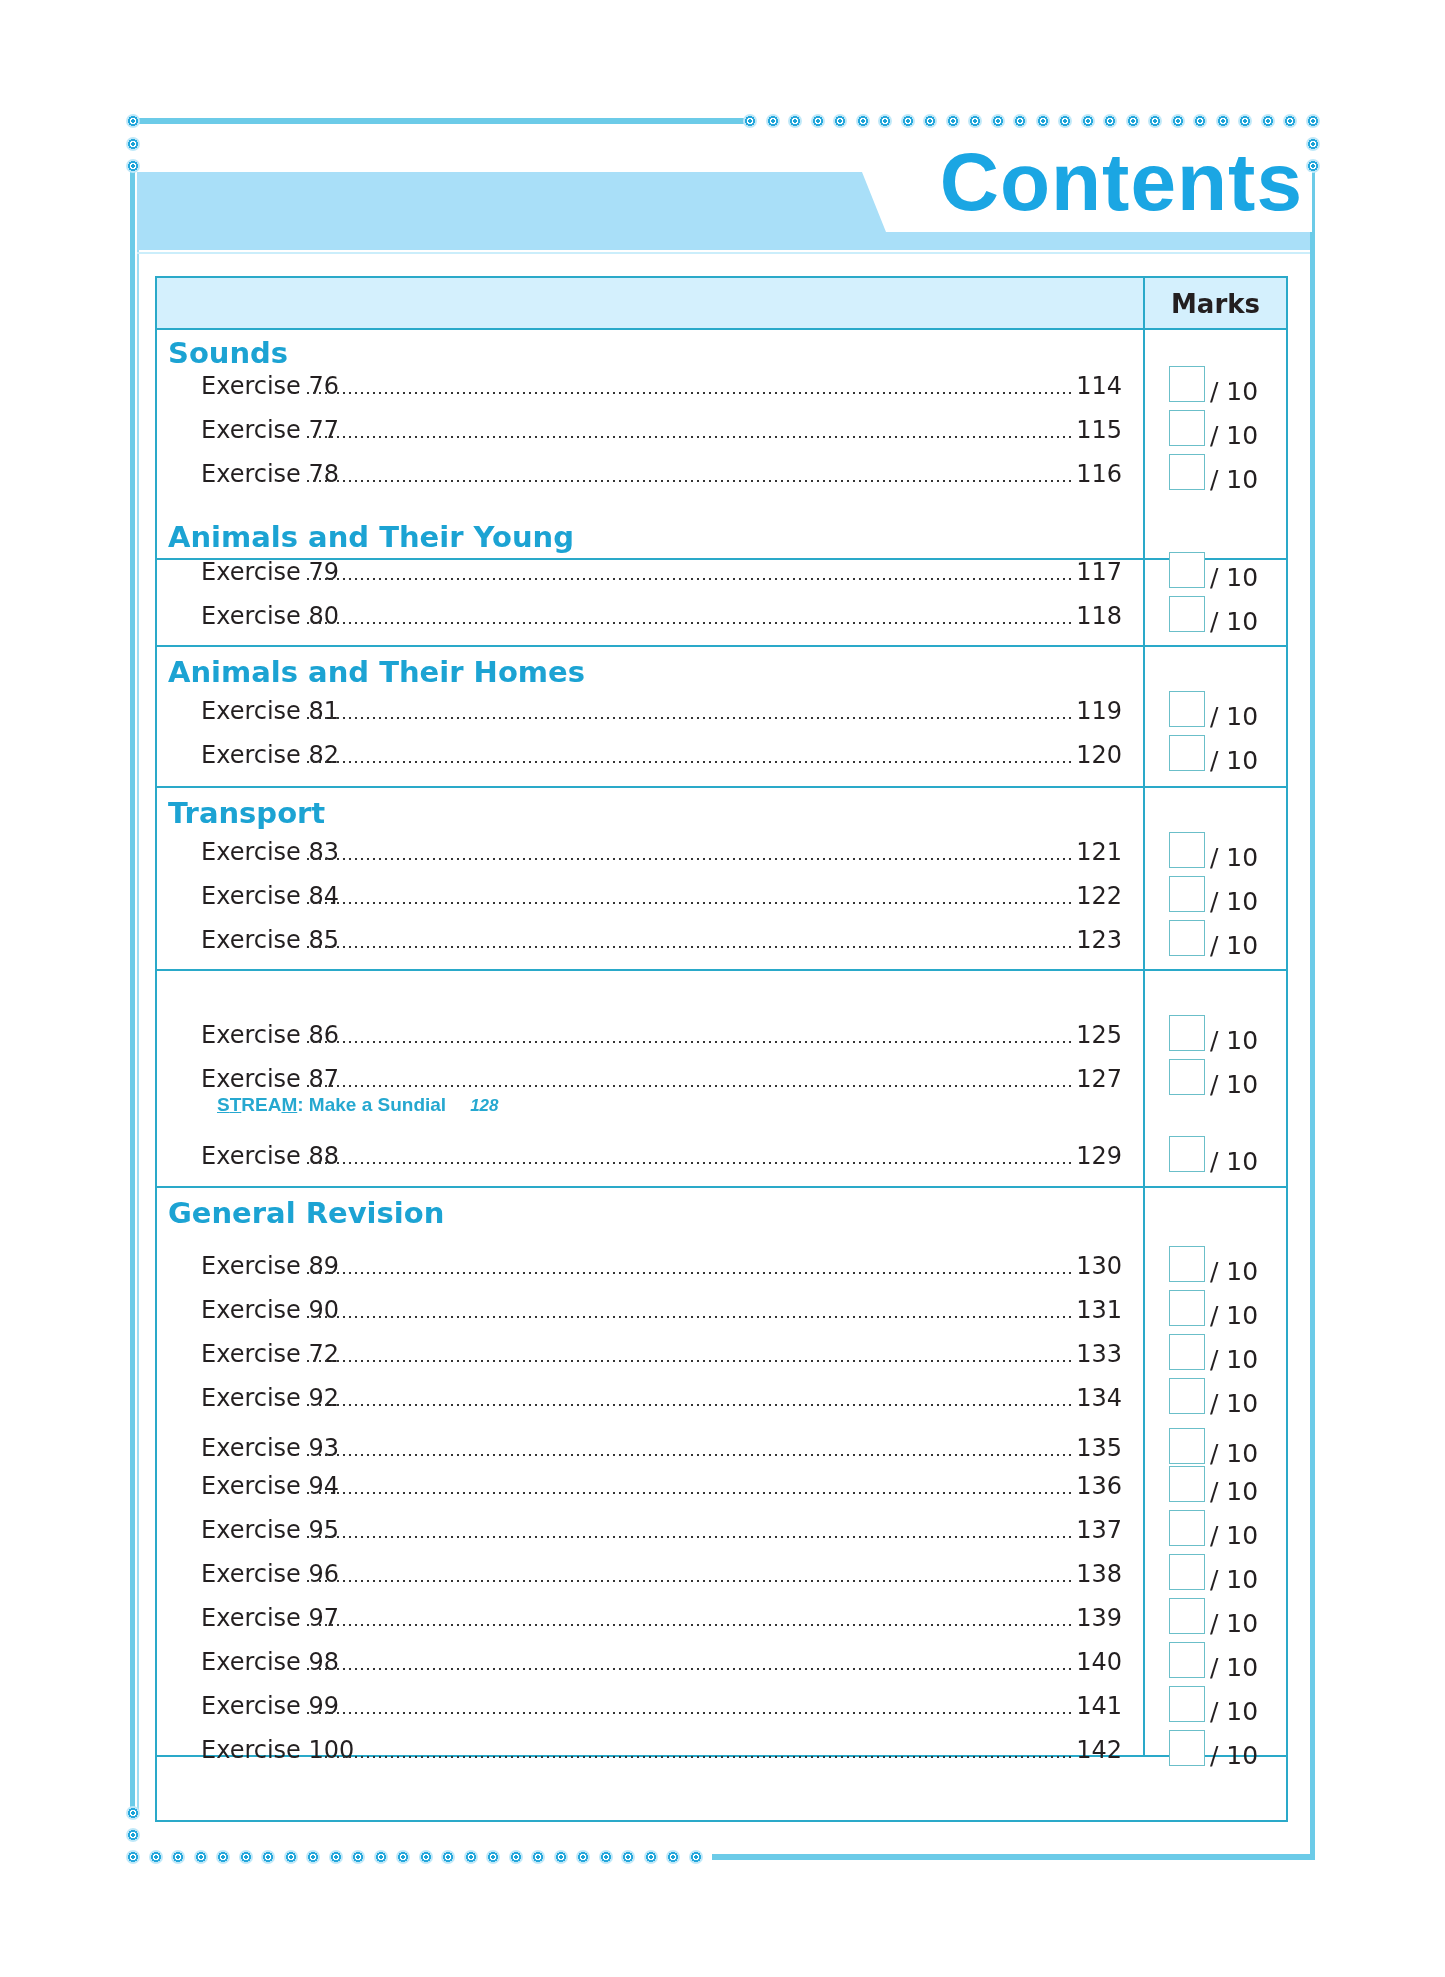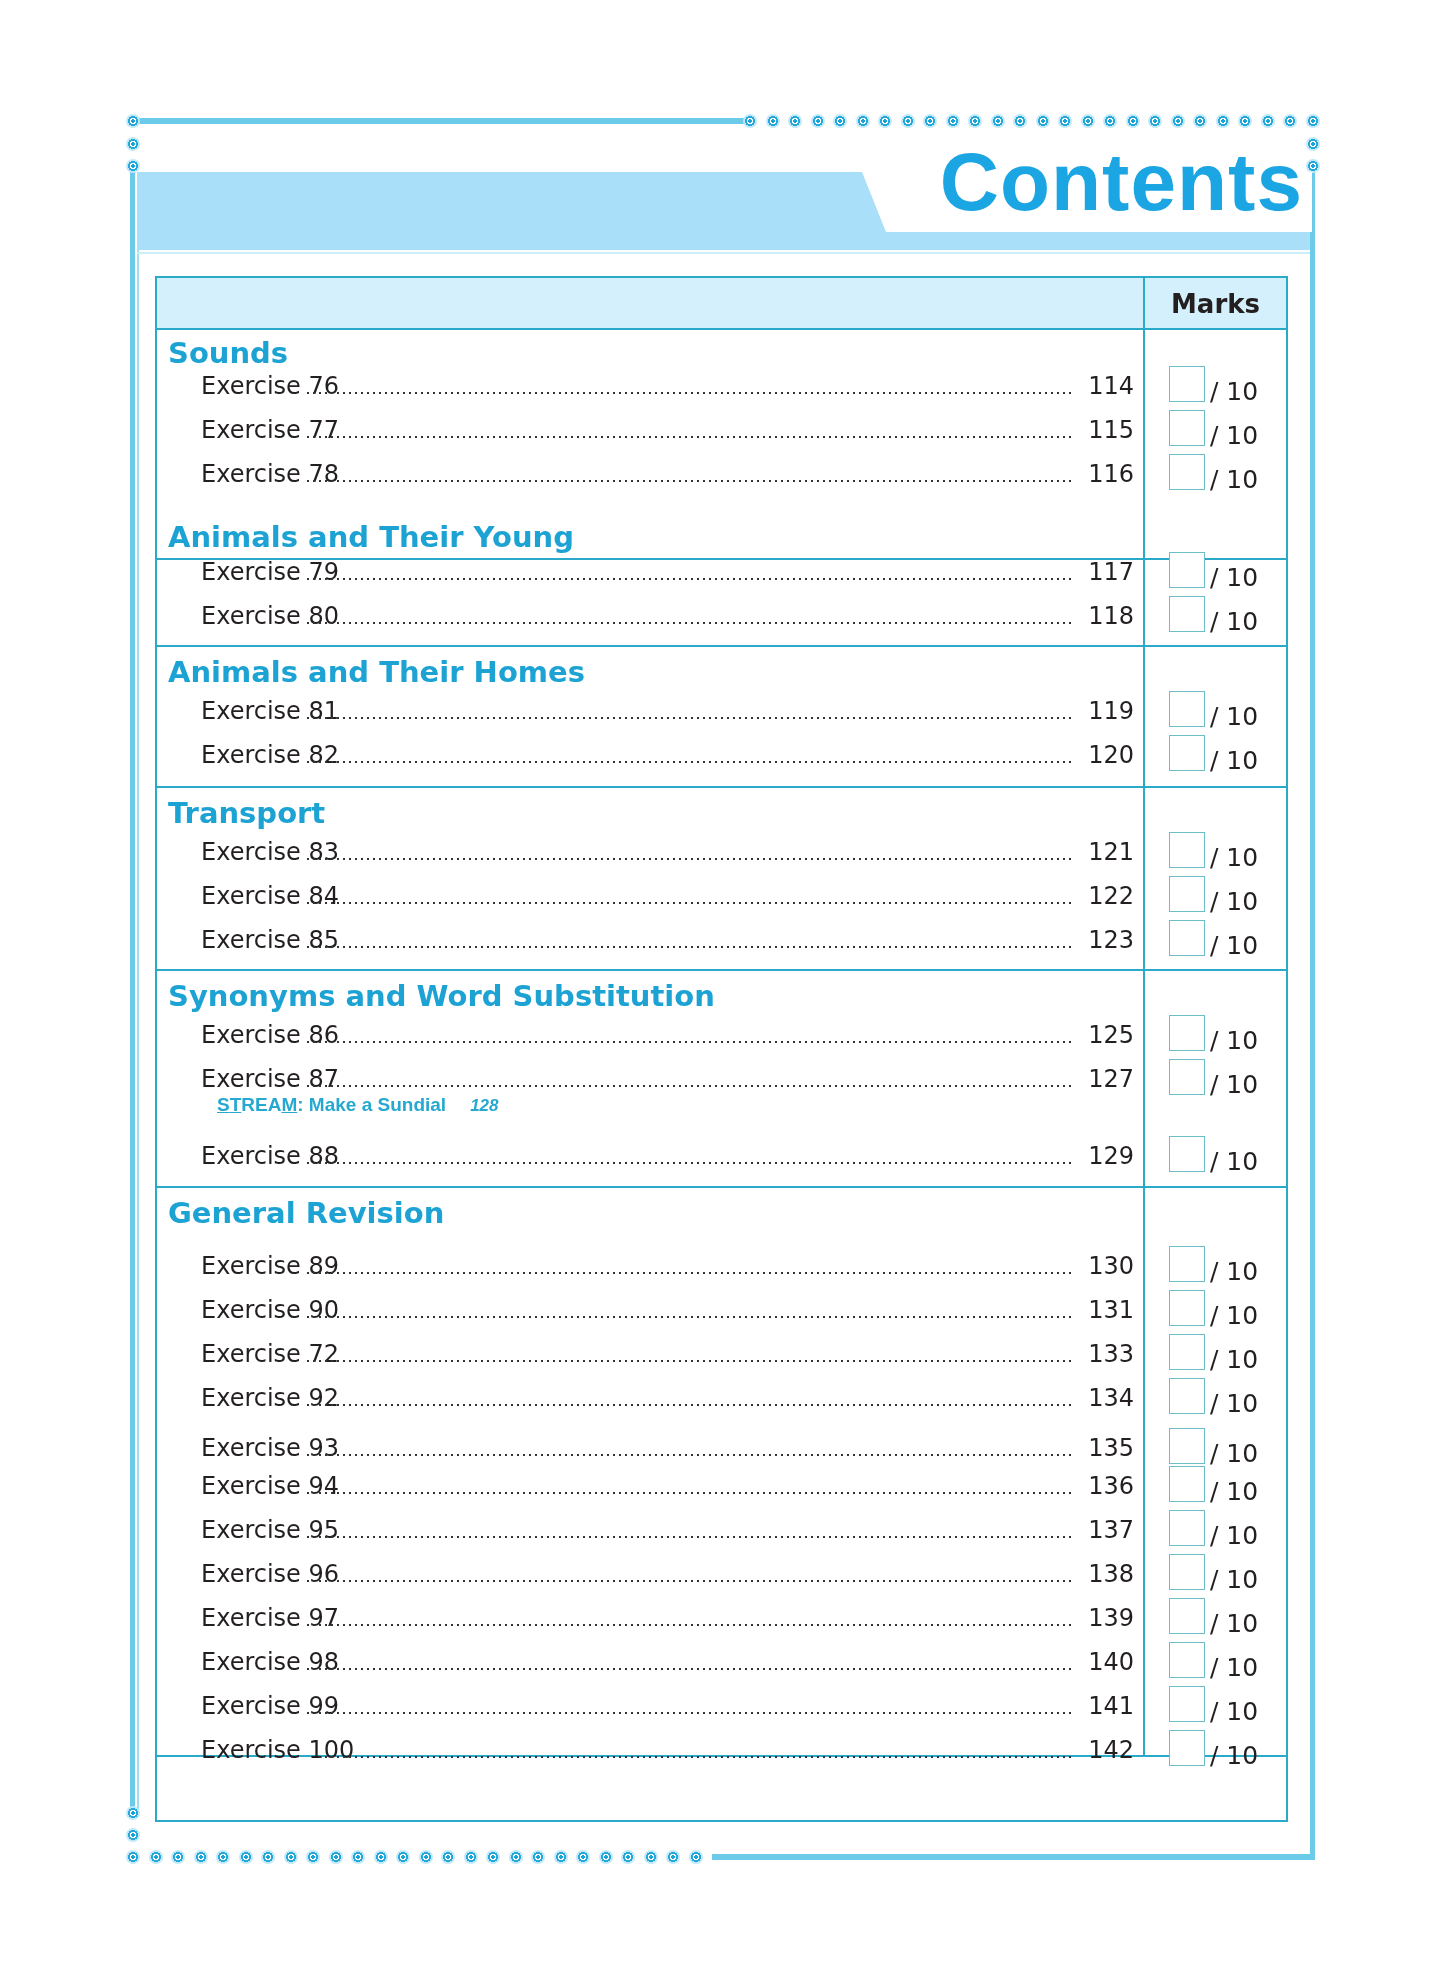--- a/index.html
+++ b/index.html
@@ -27,21 +27,21 @@
            border: 2px solid #2aa9c9; box-sizing: border-box; }
   .col-divider { position: absolute; left: 986px; top: 0; width: 2px; background: #2aa9c9; }
   .header { position: absolute; left: 0; top: 0; width: 100%; height: 52px; background: #d4f0fd;
             border-bottom: 2px solid #2aa9c9; box-sizing: border-box; }
   .marks-label { position: absolute; left: 988px; top: 0; width: 141px; height: 50px;
                  line-height: 52px; text-align: center; font-size: 26px; font-weight: 700; color: #231f20; }
 
   .section { position: absolute; left: 0; width: 100%; border-bottom: 2px solid #2aa9c9; box-sizing: border-box; }
   .section-title { position: absolute; left: 11px; font-size: 29px; font-weight: 700; color: #1ca3d3;
                    font-family: "DejaVu Sans", sans-serif; letter-spacing: 0px; }
-  .row { position: absolute; left: 0; width: 100%; height: 40px; padding-left: 12px; }
+  .row { position: absolute; left: 0; width: 100%; height: 40px; }
   .ex-label { position: absolute; left: 44px; top: 0; font-size: 24px; color: #231f20; white-space: nowrap; line-height: 40px; }
   .leader { position: absolute; top: 25px; height: 4px;
             background-image: radial-gradient(circle, #333 0 1px, transparent 1.2px);
             background-size: 6px 4px; background-repeat: repeat-x; }
   .page-no { position: absolute; right: 164px; top: 0; font-size: 24px; color: #231f20; line-height: 40px; }
   .mark-box { position: absolute; left: 1012px; top: 0; width: 36px; height: 36px;
               border: 1.5px solid #6bbfc9; box-sizing: border-box; background: #fff; }
   .mark-total { position: absolute; left: 1053px; top: 8px; font-size: 25px; color: #231f20; line-height: 36px; white-space: nowrap; }
 
   .stream { position: absolute; left: 60px; font-family: "Liberation Sans", sans-serif; font-weight: 700;
@@ -216,21 +216,20 @@
         </div>
         <div class="row" style="top: 132px;">
           <span class="ex-label">Exercise 85</span>
           <span class="leader" style="left: 148px; width: 770px;"></span>
           <span class="page-no">123</span>
           <span class="mark-box"></span>
           <span class="mark-total">/ 10</span>
         </div>
       </div>
       <div class="section" style="top: 693px; height: 217px;">
-        <div class="section-title" style="top: 8px;">Synonyms and Word Substitution</div>
         <div class="row" style="top: 44px;">
           <span class="ex-label">Exercise 86</span>
           <span class="leader" style="left: 148px; width: 770px;"></span>
           <span class="page-no">125</span>
           <span class="mark-box"></span>
           <span class="mark-total">/ 10</span>
         </div>
         <div class="row" style="top: 88px;">
           <span class="ex-label">Exercise 87</span>
           <span class="leader" style="left: 148px; width: 770px;"></span>

